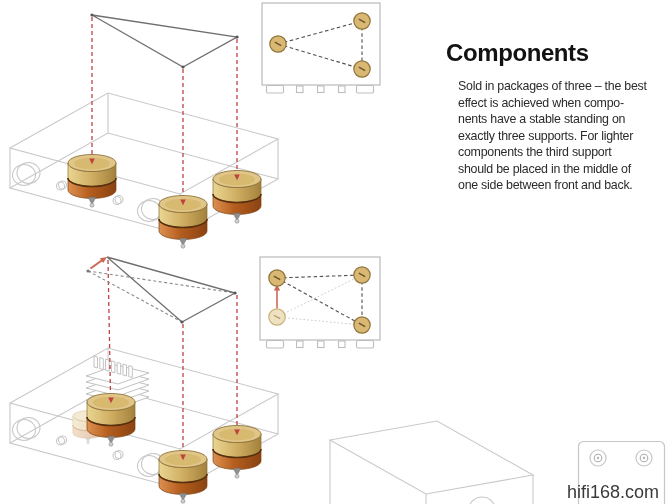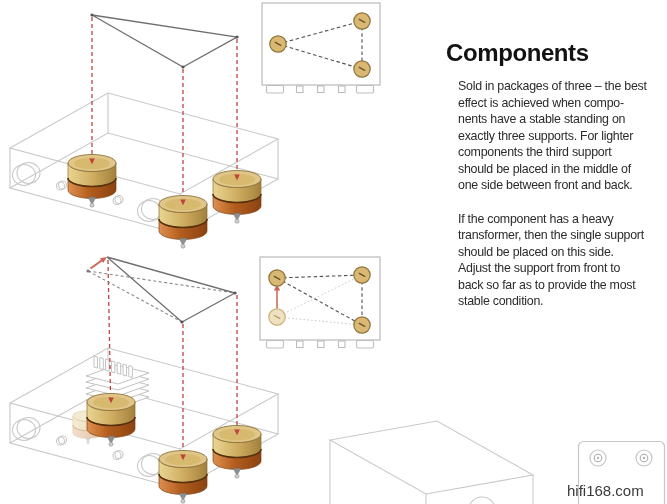--- a/index.html
+++ b/index.html
@@ -12,21 +12,21 @@
   .article h1{
     margin:0 0 8px 0;font-size:24px;line-height:26px;font-weight:bold;
     color:#121212;letter-spacing:-0.4px;font-family:"Liberation Sans",sans-serif;
   }
   .article p{
     margin:12px;font-size:12.4px;line-height:16.5px;letter-spacing:-0.25px;
     white-space:pre-line;color:#2b2b2b;
   }
   .article p + p{margin-top:17px;}
   .watermark{
-    position:absolute;left:567px;top:482px;font-size:15px;color:#3a3a3a;
+    position:absolute;left:567px;top:482px;font-size:18px;color:#3a3a3a;
     letter-spacing:0;white-space:nowrap;
   }
 </style>
 </head>
 <body>
 
 <div id="page">
 
   <svg id="art" width="667" height="504" viewBox="0 0 667 504">
     <defs>
@@ -260,23 +260,17 @@
 
   <div class="article">
     <h1>Components</h1>
     <p>Sold in packages of three – the best
 effect is achieved when compo-
 nents have a stable standing on
 exactly three supports. For lighter
 components the third support
 should be placed in the middle of
 one side between front and back.</p>
-    <p>If the component has a heavy
-transformer, then the single support
-should be placed on this side.
-Adjust the support from front to
-back so far as to provide the most
-stable condition.</p>
   </div>
 
   <div class="watermark">hifi168.com</div>
 
 </div>
 
 </body></html>

